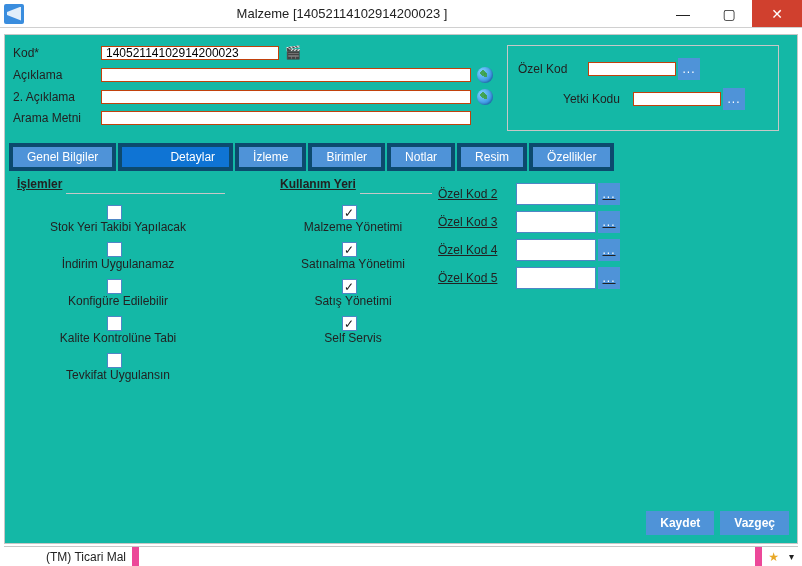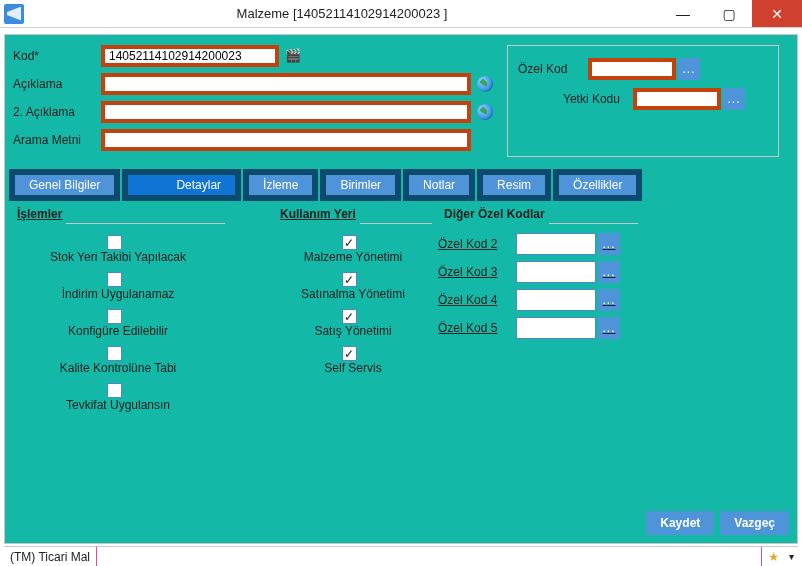--- a/index.html
+++ b/index.html
@@ -19,21 +19,21 @@
   .outer { padding:6px 4px 0 4px; height:538px; display:flex; flex-direction:column; }
   .card { flex:1; border:1px solid #c7c7c7; background:#14b8a6; position:relative; }
 
   
   .header-area { display:flex; padding:10px 10px 4px 8px; position:relative; }
   .header-left { width:482px; }
 
   .row { display:flex; align-items:center; margin-bottom:6px; }
   .lbl { width:88px; font-size:12px; }
   input.text {
-    height:22px; border:4px solid #c2410c; background:#fff; padding:0 4px; font-size:12px;
+    height:14px; border:1px solid #c2410c; background:#fff; padding:0 4px; font-size:12px;
     outline:none;
   }
   .kod-input { width:178px; }
   .right-input { width:88px; }
   .long-input { width:370px; }
 
   .icon-clap { width:16px; height:16px; margin-left:6px; display:inline-block; position:relative; }
   .icon-clap::before { content:"🎬"; font-size:13px; line-height:16px; }
 
   .globe { width:16px; height:16px; margin-left:6px; display:inline-block; border-radius:50%; background: radial-gradient(circle at 30% 30%, #7fd2ff, #1776d6); box-shadow: inset -1px -1px 2px rgba(0,0,0,.25); position:relative; }
@@ -42,42 +42,42 @@
   .dots-btn {
     width:22px; height:22px; background:#4f93d8; color:#fff; border:none; margin-left:2px;
     display:inline-flex; align-items:center; justify-content:center; font-size:12px; cursor:pointer; letter-spacing:1px;
   }
 
   
   .side-panel { border:1px solid #c7c7c7; padding:12px 10px; width:272px; height:auto; margin-left:12px; }
 
   
   .tabs { display:flex; margin:8px 0 0 4px; }
-  .tab { padding:3px 14px; border:6px solid #0c4a6e; background:#4f93d8; color:#fff; font-size:12px; margin-right:2px; cursor:pointer; }
+  .tab { padding:3px 14px; border:4px solid #0c4a6e; background:#4f93d8; color:#fff; font-size:12px; margin-right:2px; cursor:pointer; }
   .tab.active { background:#0f74d4;padding-left:48px; }
 
   
   .detail { display:flex; padding:6px 6px 0 6px; gap:6px; }
 
   .chk-row { display:flex; align-items:center; margin:8px 0;flex-direction:column; }
   .chk { width:15px; height:15px; border:1px solid #4f86c6; margin-right:8px; display:inline-flex; align-items:center; justify-content:center; background:#fff; }
   .chk.checked::after { content:"✓"; font-size:12px; color:#222; line-height:12px; }
 
   .ozel-row { display:flex; align-items:center; margin:6px 0;text-decoration:underline; }
   .ozel-row .olbl { width:78px; }
   .ozel-row input { width:80px; height:22px; border:1px solid #4f86c6; }
   .ozel-row .dots-btn { height:22px; }
 
   
   .actions { position:absolute; right:8px; bottom:8px; display:flex; gap:6px; }
   .btn { background:#4f93d8; color:#fff; border:none; padding:5px 14px; font-weight:bold; font-size:12px; cursor:pointer; }
 
   
   .status { height:20px; border-top:1px solid #c7c7c7; display:flex; align-items:center; font-size:12px; margin-top:2px; }
-  .status .cell { border-right:1px solid #ec4899; padding:0 6px; height:100%; display:flex; align-items:center; }
+  .status .cell { border-right:7px solid #ec4899; padding:0 6px; height:100%; display:flex; align-items:center;margin-left:36px; }
   .status .flex { flex:1; }
   .status .star { color:#e8a826; padding:0 6px; }
   .status .drop { font-size:10px; padding:0 4px; }
 
   
   .col-wrap { position:relative; }
   .col-wrap + .col-wrap { padding-left:0; }
 
   
   .legend { display:inline-block; font-weight:bold; padding:0 4px; margin:0 0 6px 2px; }
@@ -197,24 +197,20 @@
           <span class="chk checked"></span>
           <span>Satış Yönetimi</span>
         </div>
         <div class="chk-row">
           <span class="chk checked"></span>
           <span>Self Servis</span>
         </div>
       </div>
 
       <div class="col-wrap" style="width:200px;">
-        <div class="ghdr">
-            <span class="legend">Diğer Özel Kodlar</span>
-            <span class="rule"></span>
-          </div>
         <div class="ozel-row">
           <span class="olbl">Özel Kod 2</span>
           <input class="text" value="" style="">
           <button class="dots-btn">...</button>
         </div>
         <div class="ozel-row">
           <span class="olbl">Özel Kod 3</span>
           <input class="text" value="" style="">
           <button class="dots-btn">...</button>
         </div>

